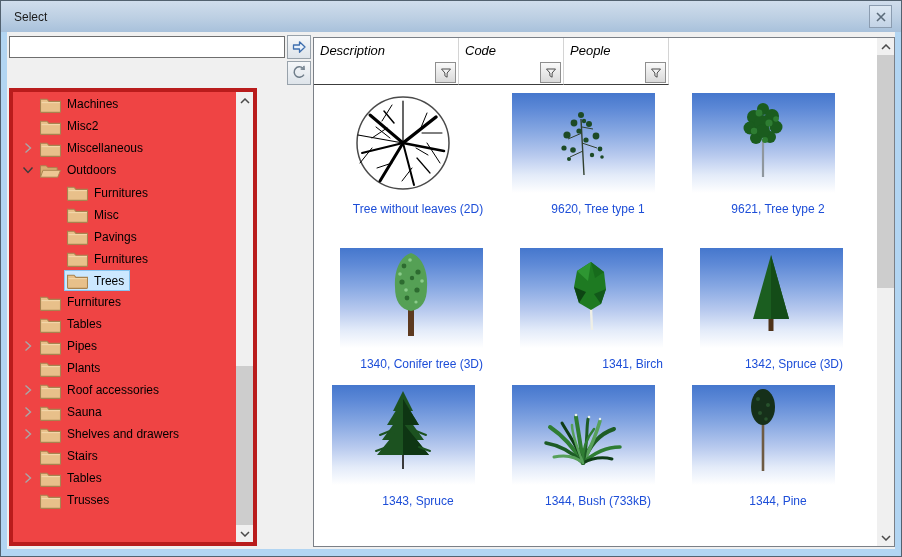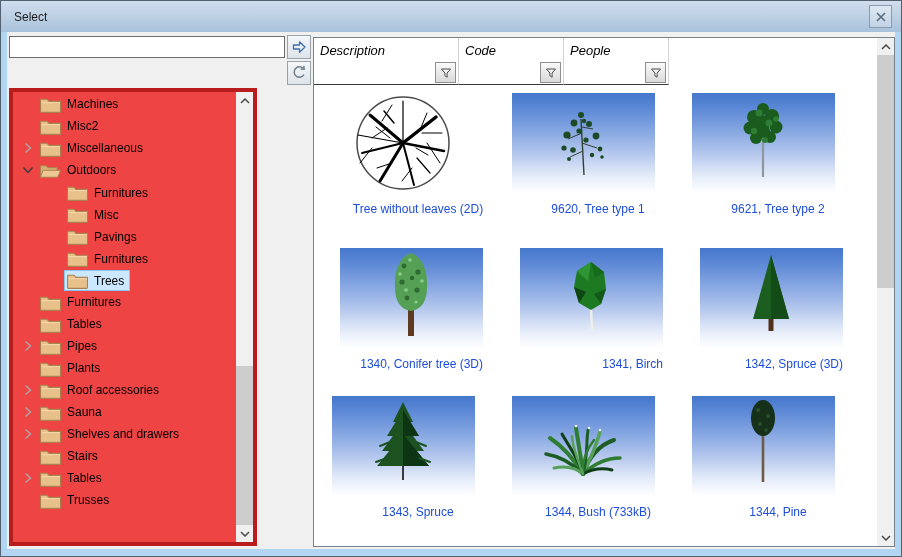--- a/index.html
+++ b/index.html
@@ -58,21 +58,21 @@
     background:linear-gradient(180deg,#fafafa,#dadada); border:1px solid #8f8f8f;
     display:flex; align-items:center; justify-content:center; padding:0; cursor:pointer; }
 
   .grid-area { position:absolute; left:0; top:47px; right:17px; bottom:0; }
   .cell { position:absolute; width:160px; display:flex; flex-direction:column; align-items:center; cursor:pointer; }
   .thumb { width:143px; height:100px;
     background:linear-gradient(180deg,#4577cd 0%,#5c88d6 15%,#86a7e2 38%,#b7c9ee 62%,#e3ebf9 82%,#ffffff 100%); }
   .thumb.plain { background:#fff; }
   .cell-label { margin-top:9px; font-size:12px; color:#1d4ed8; white-space:nowrap;margin-left:30px; }
 
-  .c-r1 { top:8px; } .c-r2 { top:163px;align-items:flex-end; } .c-r3 { top:311px;justify-content:flex-end; }
+  .c-r1 { top:8px; } .c-r2 { top:163px;align-items:flex-end; } .c-r3 { top:300px;justify-content:flex-end; }
   .c-c1 { left:9px; } .c-c2 { left:189px; } .c-c3 { left:369px; }
 </style>
 </head>
 <body>
 
 <svg width="0" height="0" style="position:absolute">
   <defs>
     <g id="folder-closed">
       <path d="M0.5 3 h6.2 l1.8 2 h11 v9.7 a0.8 0.8 0 0 1 -0.8 0.8 H1.3 a0.8 0.8 0 0 1 -0.8 -0.8 z" fill="#e8c08a" stroke="#a8834f"></path>
       <path d="M1.5 6.2 h17.5" stroke="#f3d8ac" fill="none"></path>

